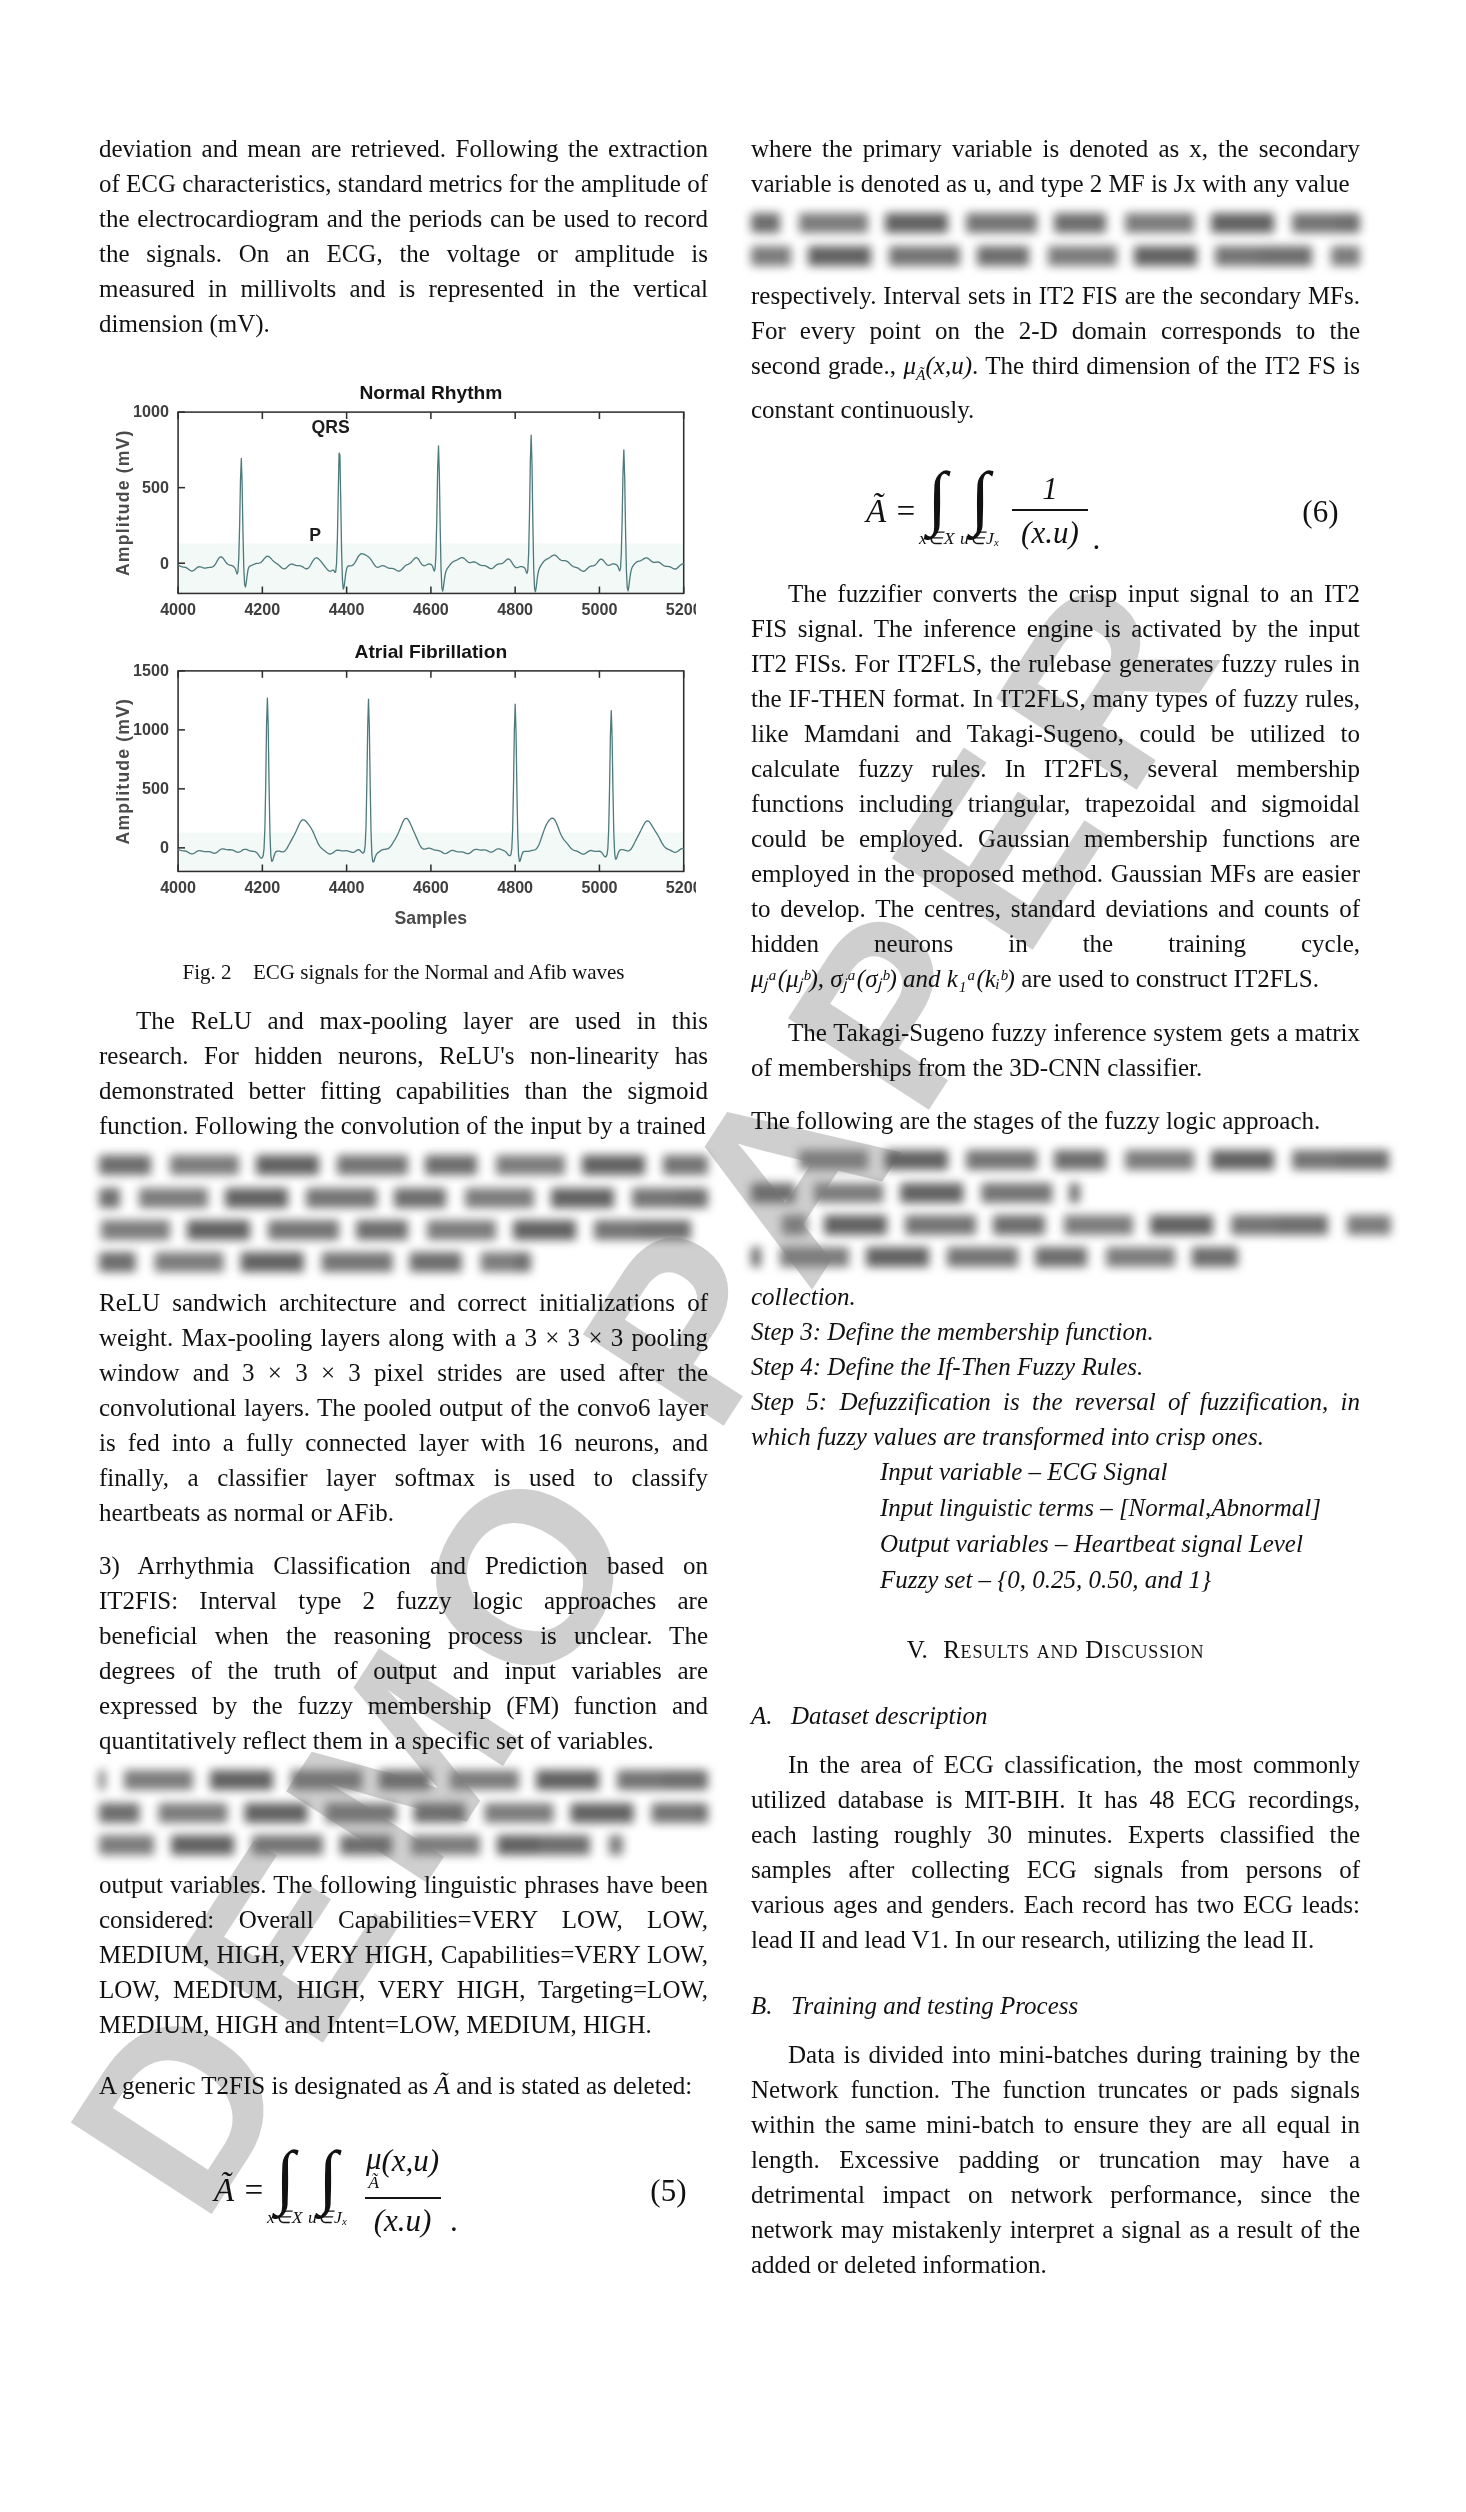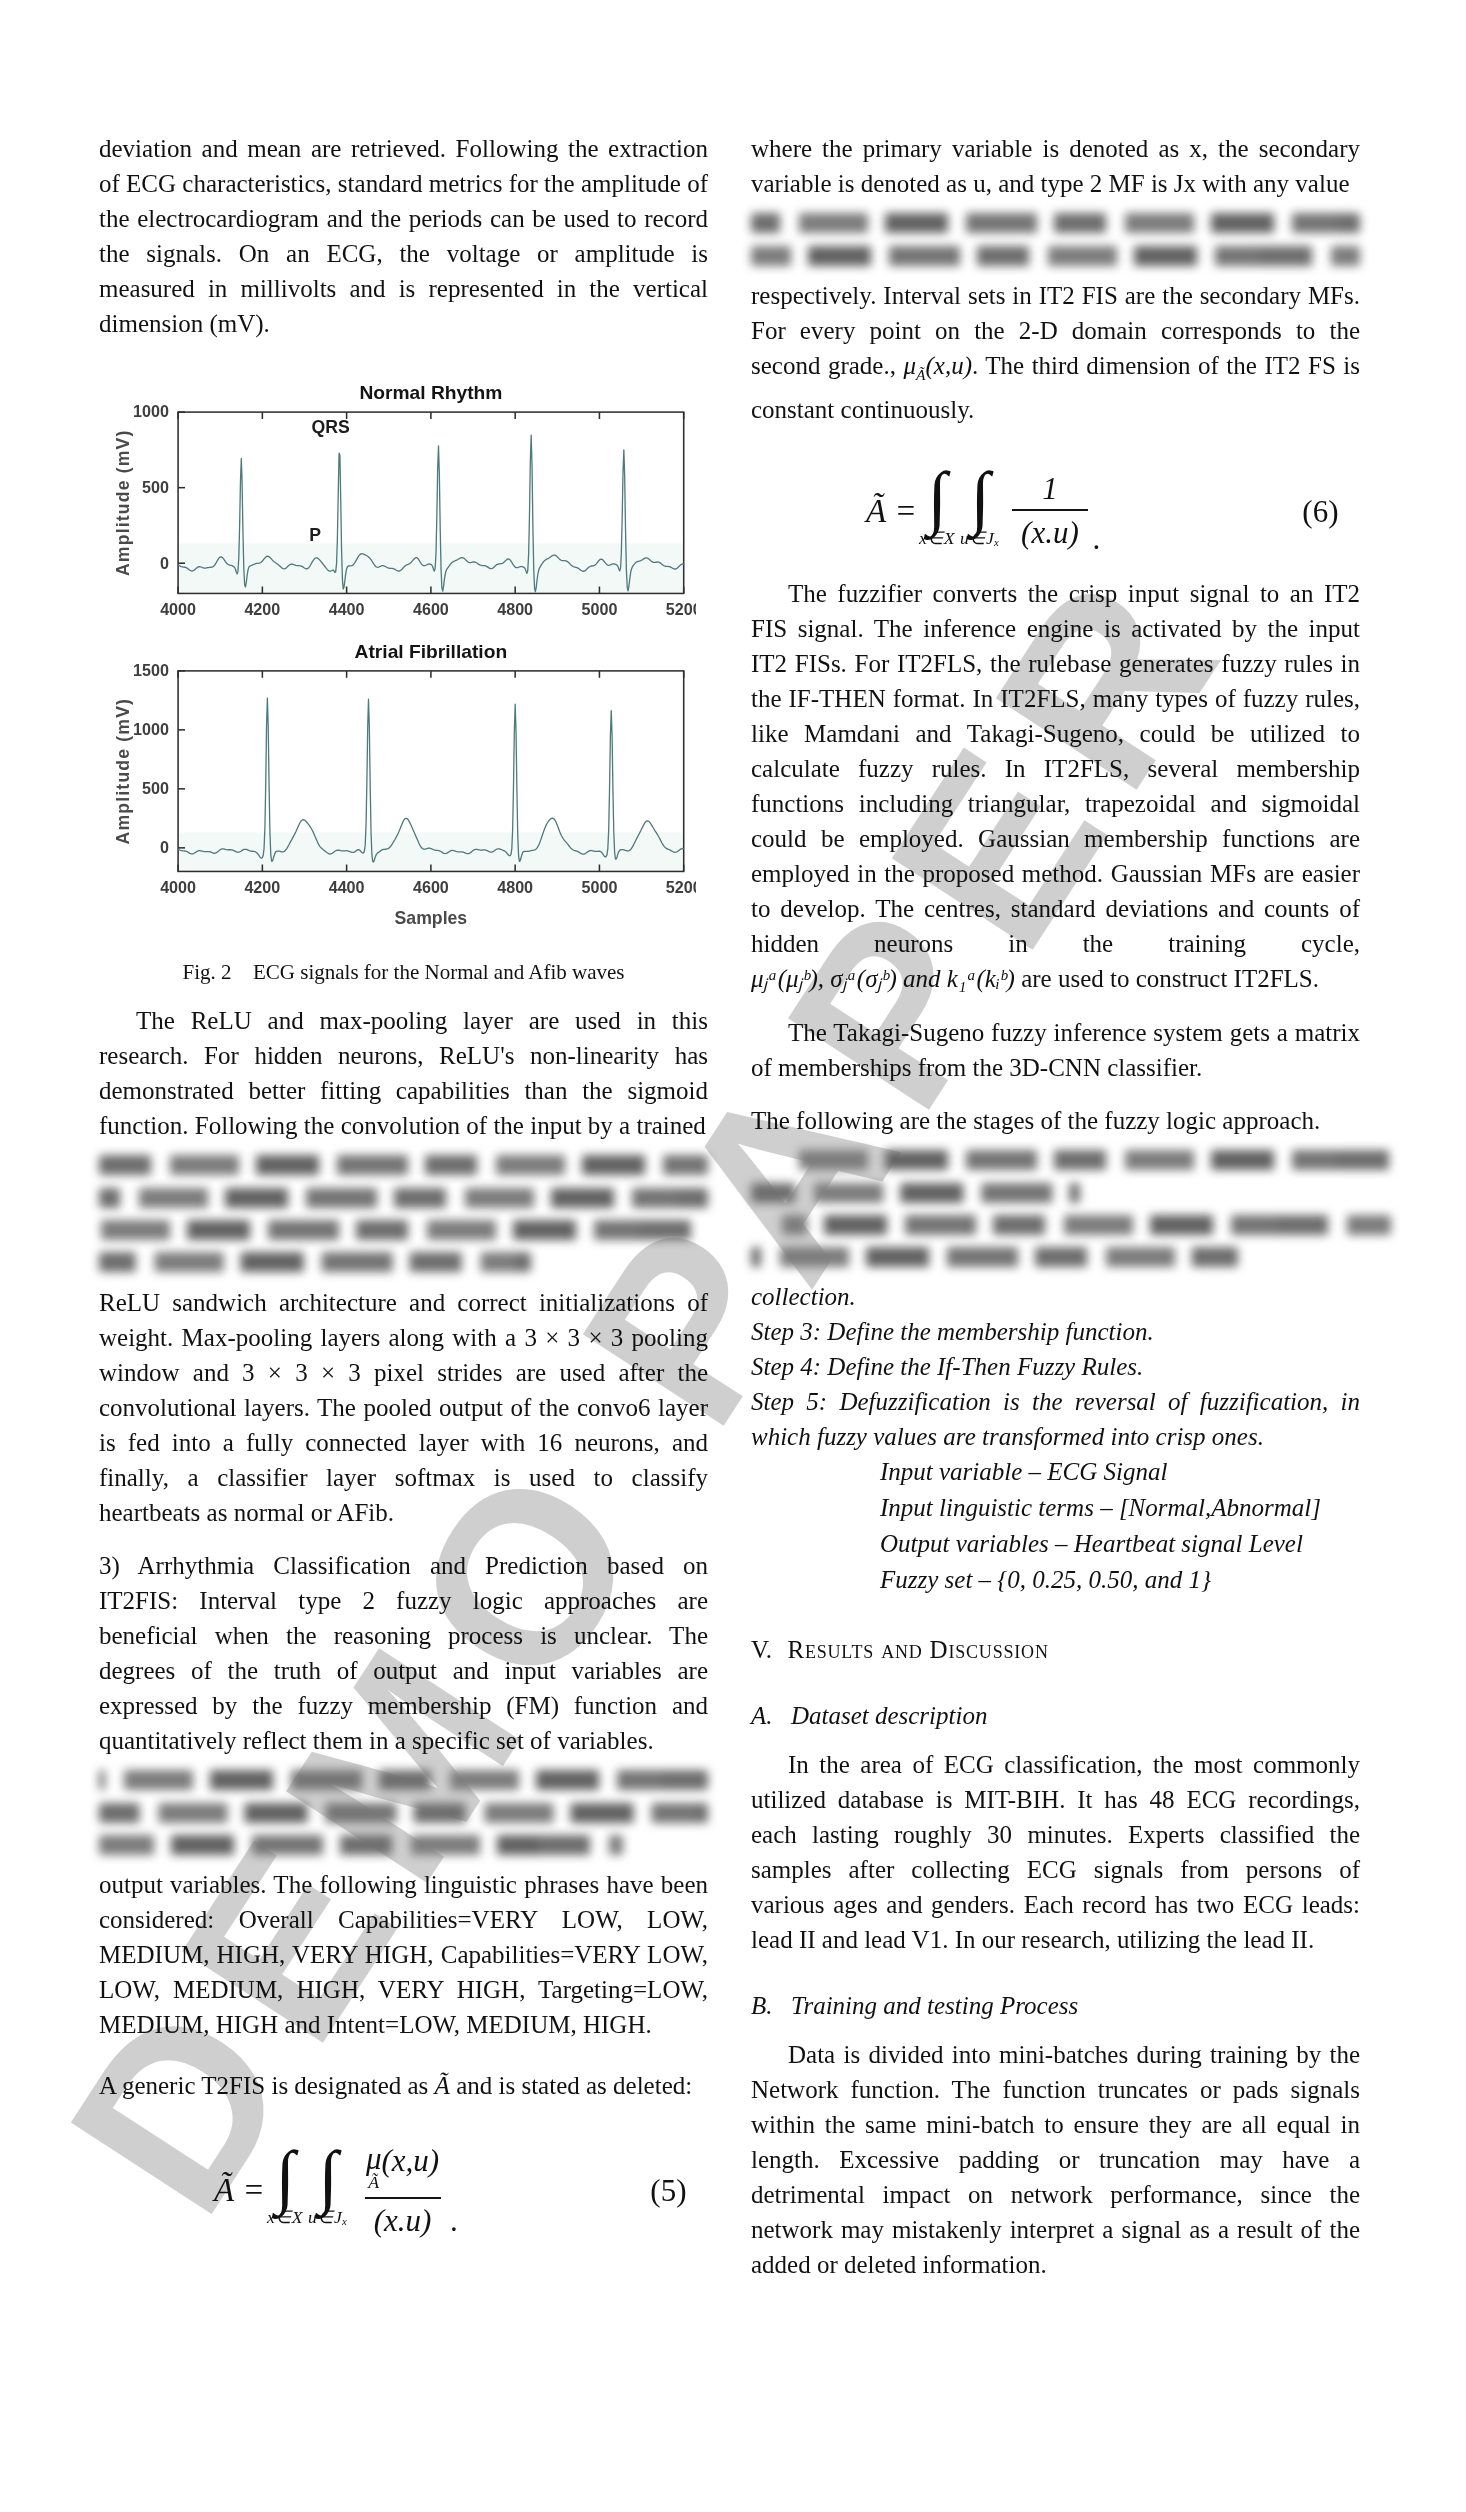--- a/index.html
+++ b/index.html
@@ -38,21 +38,21 @@
   .frac{display:inline-flex;flex-direction:column;align-items:center;margin-left:9.2px;}
   .frac .num{display:inline-flex;align-items:flex-start;padding:0 6.1px 4.6px;}
   .frac .den{border-top:2.3px solid #151515;padding:4.6px 9.2px 0;}
   .mustack{display:inline-flex;flex-direction:column;align-items:center;line-height:1;}
   .mu-sub{font-size:17.7px;margin-top:0px;}
   .eq-dot{align-self:flex-end;margin-left:4.6px;font-style:normal;}
   .eq-no{margin-left:auto;margin-right:21.5px;font-style:normal;}
   
   .steps{font-style:italic;}
   .fuzzy-list{font-style:italic;padding-left:129px;line-height:36px;}
-  .section-heading{margin:34px 0 23px;font-size:25px;}
+  .section-heading{text-align:center;margin:34px 0 23px;font-size:25px;}
   .section-heading .sc{font-variant:small-caps;letter-spacing:0.8px;}
   .section-heading .h-num{margin-right:15.4px;}
   .sub-heading{font-style:italic;margin:31px 0 14px;font-size:25px;text-align:left;}
   .sub-heading .h-label{margin-right:18.4px;}
   .inline-math{font-style:italic;white-space:nowrap;}
   .inline-math sub{font-size:62%;}
 </style>
 </head>
 <body>
 

